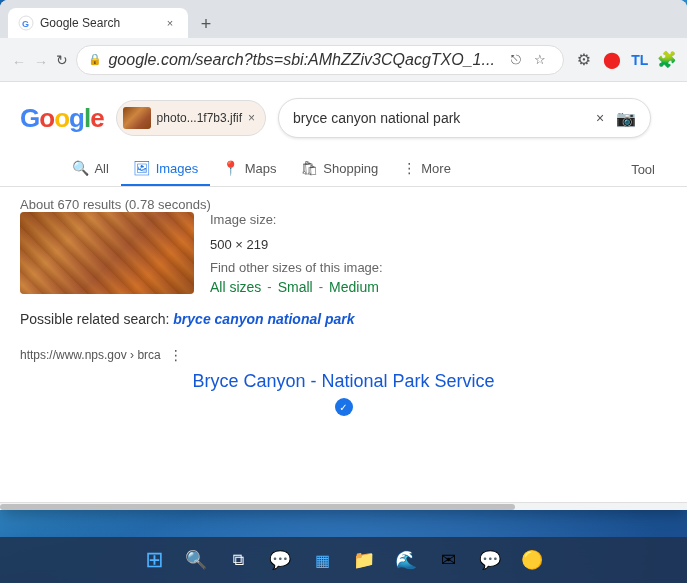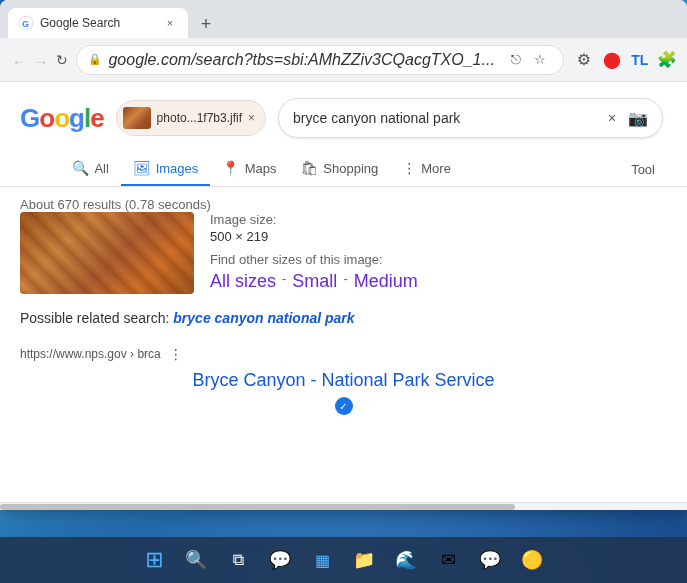--- a/index.html
+++ b/index.html
@@ -143,21 +143,21 @@
       flex: 1;
       overflow-y: auto;
       background: #fff;
       padding: 0;
     }
 
     
     .google-header {
       display: flex;
       align-items: center;
-      padding: 16px 24px 10px 20px;
+      padding: 16px 36px 10px 20px;
       gap: 12px;
     }
     .google-logo {
       font-size: 26px;
       font-weight: 700;
       letter-spacing: -1px;
     }
     .g-blue { color: #4285f4; }
     .g-red { color: #ea4335; }
     .g-yellow { color: #fbbc04; }
@@ -279,25 +279,25 @@
       position: absolute;
       top: 0; left: 0; right: 0; bottom: 0;
       background: repeating-linear-gradient(
         45deg,
         rgba(139,69,19,0.5) 0px,
         rgba(205,133,63,0.3) 8px,
         rgba(160,82,45,0.5) 16px
       );
     }
     .image-info { font-size: 13px; color: #333; }
-    .image-size-label { color: #666; margin-bottom: 2px; }
+    .image-size-label { color: #666; margin-bottom: 10px; }
     .image-size-value { color: #333; font-weight: 500; margin-bottom: 8px; }
     .find-other { color: #666; margin-bottom: 4px; }
     .size-links { display: flex; gap: 6px; }
-    .size-link { color: #6d28d9; text-decoration: none; font-size: 18px; }
+    .size-link { color: #15803d; text-decoration: none; font-size: 14px; }
     .size-sep { color: #666; font-size: 13px; }
 
     .related-search {
       font-size: 14px;
       color: #333;
       margin-bottom: 20px;
     }
     .related-link {
       color: #1558d6;
       font-weight: bold;

